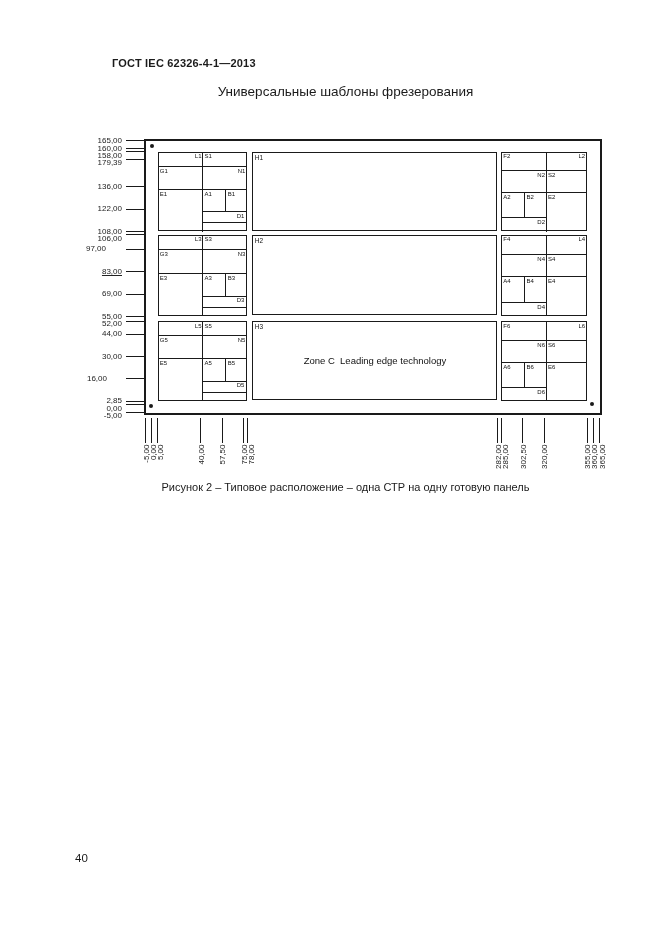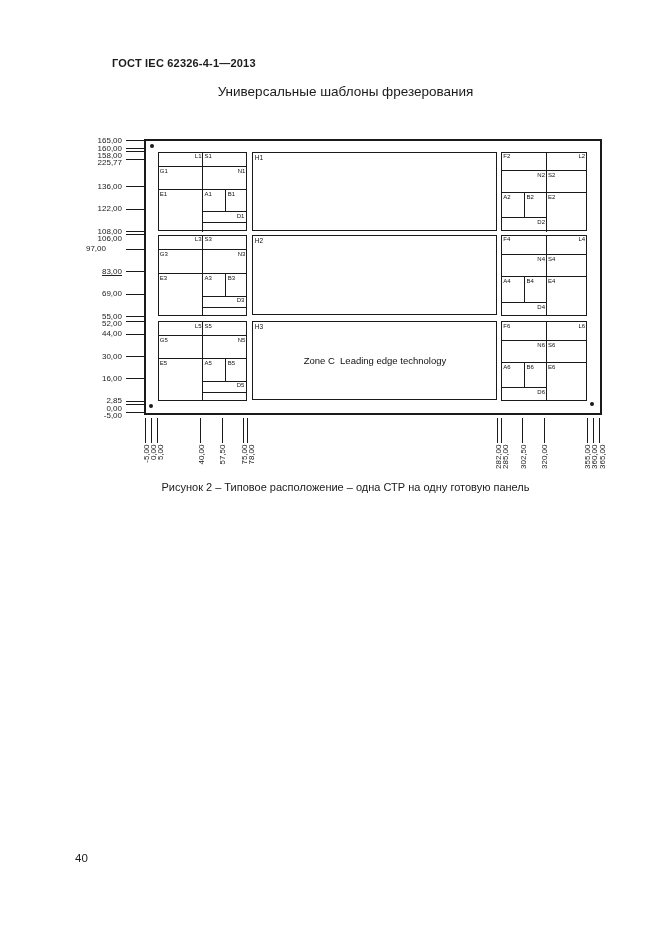--- a/index.html
+++ b/index.html
@@ -28,21 +28,21 @@
       <div class="abs" style="left: 150px; top: 144px; width: 4px; height: 4px; border-radius: 50%; background: rgb(26, 26, 26);"></div>
       <div class="abs" style="left: 149px; top: 404px; width: 4px; height: 4px; border-radius: 50%; background: rgb(26, 26, 26);"></div>
       <div class="abs" style="left: 590px; top: 402px; width: 4px; height: 4px; border-radius: 50%; background: rgb(26, 26, 26);"></div>
       <div class="abs" style="left: 126px; top: 140px; width: 18.5px; height: 1px; background: rgb(26, 26, 26);"></div>
       <div class="ylab" style="left: 58px; width: 64px; top: 136.5px;">165,00</div>
       <div class="abs" style="left: 126px; top: 148px; width: 18.5px; height: 1px; background: rgb(26, 26, 26);"></div>
       <div class="ylab" style="left: 58px; width: 64px; top: 144.5px;">160,00</div>
       <div class="abs" style="left: 126px; top: 151.2px; width: 18.5px; height: 1px; background: rgb(26, 26, 26);"></div>
       <div class="ylab" style="left: 58px; width: 64px; top: 151.9px;">158,00</div>
       <div class="abs" style="left: 126px; top: 159.2px; width: 18.5px; height: 1px; background: rgb(26, 26, 26);"></div>
-      <div class="ylab" style="left: 58px; width: 64px; top: 159.3px;">225,77</div>
+      <div class="ylab" style="left: 58px; width: 64px; top: 159.3px;">179,39</div>
       <div class="abs" style="left: 126px; top: 186.4px; width: 18.5px; height: 1px; background: rgb(26, 26, 26);"></div>
       <div class="ylab" style="left: 58px; width: 64px; top: 182.9px;">136,00</div>
       <div class="abs" style="left: 126px; top: 208.8px; width: 18.5px; height: 1px; background: rgb(26, 26, 26);"></div>
       <div class="ylab" style="left: 58px; width: 64px; top: 205.3px;">122,00</div>
       <div class="abs" style="left: 126px; top: 231.2px; width: 18.5px; height: 1px; background: rgb(26, 26, 26);"></div>
       <div class="ylab" style="left: 58px; width: 64px; top: 227.7px;">108,00</div>
       <div class="abs" style="left: 126px; top: 234.4px; width: 18.5px; height: 1px; background: rgb(26, 26, 26);"></div>
       <div class="ylab" style="left: 58px; width: 64px; top: 235.1px;">106,00</div>
       <div class="abs" style="left: 126px; top: 248.8px; width: 18.5px; height: 1px; background: rgb(26, 26, 26);"></div>
       <div class="ylab" style="left: 42px; width: 64px; top: 245.3px;">97,00</div>
@@ -52,21 +52,21 @@
       <div class="ylab" style="left: 58px; width: 64px; top: 290.1px;">69,00</div>
       <div class="abs" style="left: 126px; top: 316px; width: 18.5px; height: 1px; background: rgb(26, 26, 26);"></div>
       <div class="ylab" style="left: 58px; width: 64px; top: 312.5px;">55,00</div>
       <div class="abs" style="left: 126px; top: 320.8px; width: 18.5px; height: 1px; background: rgb(26, 26, 26);"></div>
       <div class="ylab" style="left: 58px; width: 64px; top: 319.9px;">52,00</div>
       <div class="abs" style="left: 126px; top: 333.6px; width: 18.5px; height: 1px; background: rgb(26, 26, 26);"></div>
       <div class="ylab" style="left: 58px; width: 64px; top: 330.1px;">44,00</div>
       <div class="abs" style="left: 126px; top: 356px; width: 18.5px; height: 1px; background: rgb(26, 26, 26);"></div>
       <div class="ylab" style="left: 58px; width: 64px; top: 352.5px;">30,00</div>
       <div class="abs" style="left: 126px; top: 378.4px; width: 18.5px; height: 1px; background: rgb(26, 26, 26);"></div>
-      <div class="ylab" style="left: 58px; width: 64px; top: 374.9px; text-align: right;">16,00</div>
+      <div class="ylab" style="left: 43px; width: 64px; top: 374.9px; text-align: right;">16,00</div>
       <div class="abs" style="left: 126px; top: 400.8px; width: 18.5px; height: 1px; background: rgb(26, 26, 26);"></div>
       <div class="ylab" style="left: 58px; width: 64px; top: 397.3px;">2,85</div>
       <div class="abs" style="left: 126px; top: 404px; width: 18.5px; height: 1px; background: rgb(26, 26, 26);"></div>
       <div class="ylab" style="left: 58px; width: 64px; top: 404.7px;">0,00</div>
       <div class="abs" style="left: 126px; top: 412px; width: 18.5px; height: 1px; background: rgb(26, 26, 26);"></div>
       <div class="ylab" style="left: 58px; width: 64px; top: 412.1px;">-5,00</div>
       <div class="abs" style="left: 145px; top: 418px; width: 1px; height: 25px; background: rgb(26, 26, 26);"></div>
       <div class="xlab" style="left: 127.5px; top: 458px; width: 36px;">-5,00</div>
       <div class="abs" style="left: 151.135px; top: 418px; width: 1px; height: 25px; background: rgb(26, 26, 26);"></div>
       <div class="xlab" style="left: 134.7px; top: 458px; width: 36px;">0,00</div>

